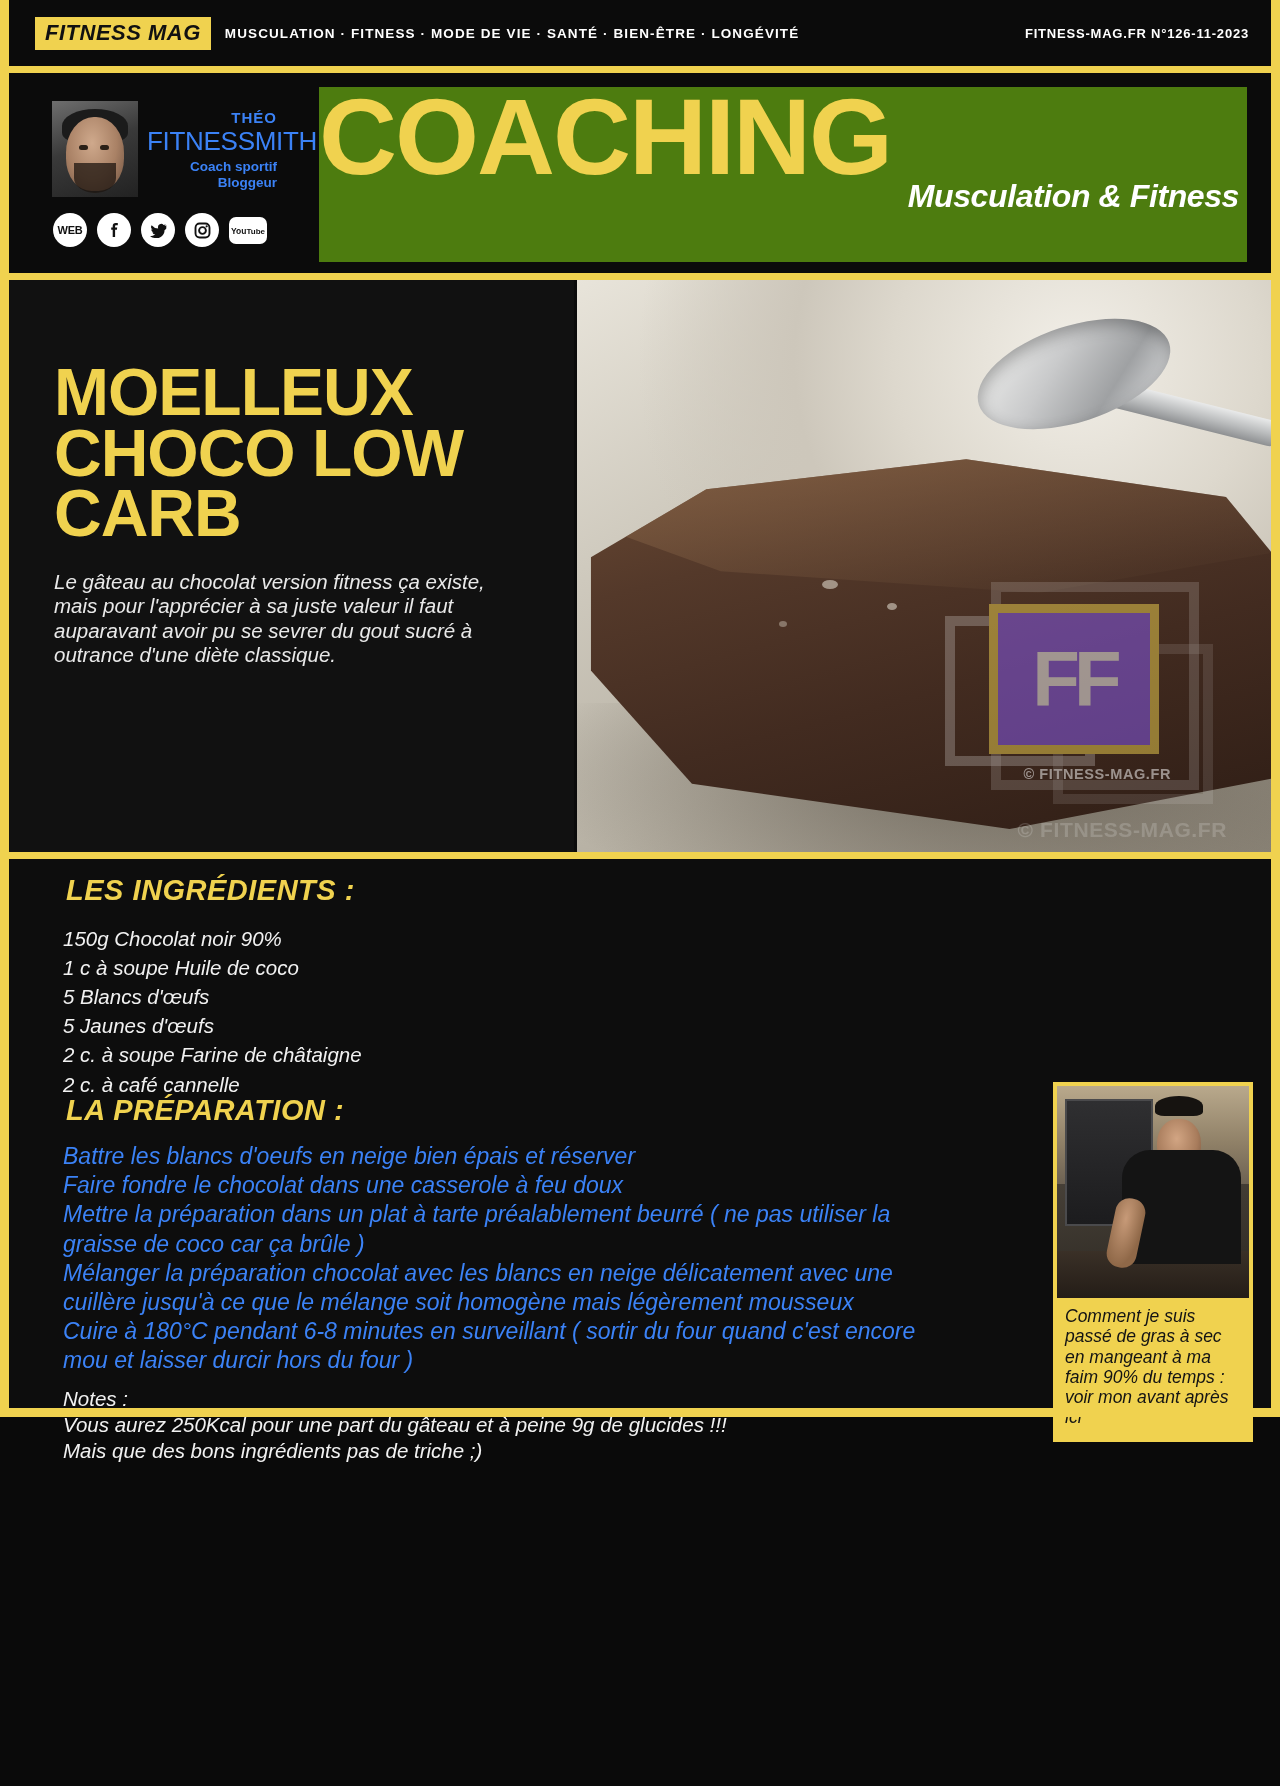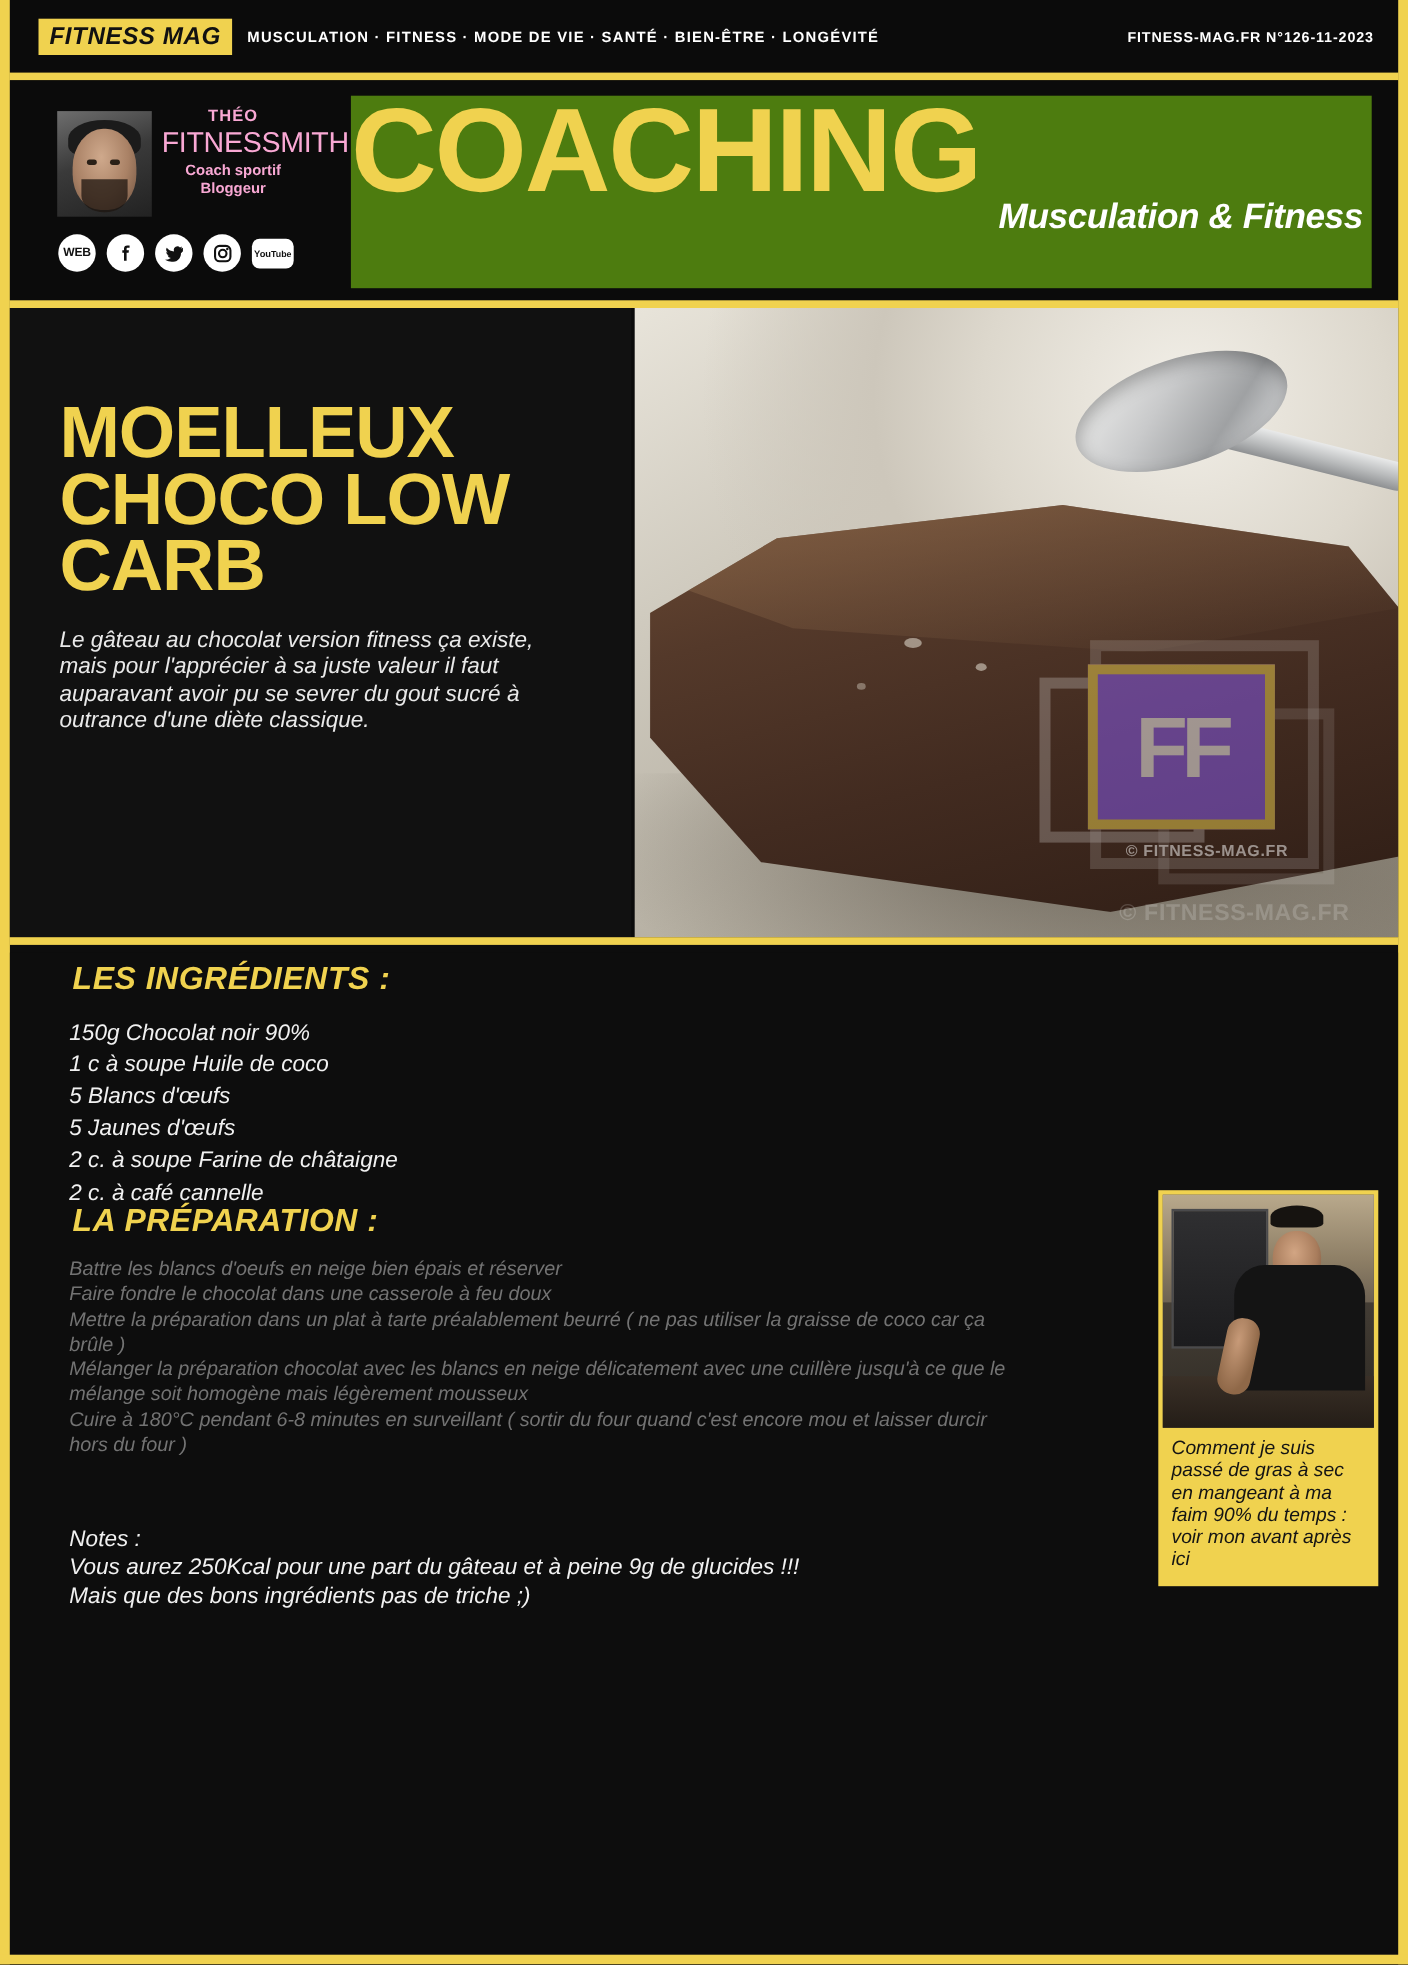--- a/index.html
+++ b/index.html
@@ -6,21 +6,21 @@
   html, body {
     width: 1280px;
     height: 1786px;
     background: #0a0a0a;
     font-family: "Liberation Sans", sans-serif;
     overflow: hidden;
   }
   .page {
     position: relative;
     width: 1280px;
-    height: 1786px;
+    height: 1417px;
     background: #0d0d0d;
     border-left: 9px solid #f0d24f;
     border-right: 9px solid #f0d24f;
     border-top: 0;
   }
 
   
   .topbar {
     position: absolute;
     top: 0; left: 0; right: 0;
@@ -104,24 +104,24 @@
   .author-photo .eyeL { left: 27px; }
   .author-photo .eyeR { left: 48px; }
   .author-photo .beard {
     position: absolute; left: 22px; top: 62px;
     width: 42px; height: 30px;
     border-radius: 0 0 50% 50%;
     background: rgba(30,22,16,0.75);
   }
   .author-name-wrap {
     position: absolute;
-    left: 100px; top: 2px;
+    left: 100px; top: 14px;
     width: 130px;
-    text-align: center;
-    color: #f9a8d4;
+    text-align: right;
+    color: #3b82f6;
   }
   .author-first {
     font-size: 15px; font-weight: bold; letter-spacing: 1px;
   }
   .author-last {
     font-size: 26px; font-weight: normal; letter-spacing: -0.3px;
     line-height: 1; margin-top: 2px;
   }
   .author-role {
     font-size: 13.5px; font-weight: bold; line-height: 1.15; margin-top: 5px;
@@ -315,22 +315,22 @@
     color: #f1f1f1;
     font-size: 20.5px;
     font-style: italic;
     line-height: 1.42;
   }
   .prep-head { position: absolute; left: 57px; top: 228px; }
   .prep-body {
     position: absolute;
     left: 54px; top: 276px;
     width: 870px;
-    color: #737373;
-    font-size: 18px;
+    color: #3b82f6;
+    font-size: 23px;
     font-style: italic;
     line-height: 1.27;
   }
   .prep-body p { margin-bottom: 0; }
   .notes-block {
     position: absolute;
     left: 54px; top: 520px;
     width: 880px;
     color: #f1f1f1;
     font-size: 20.5px;

